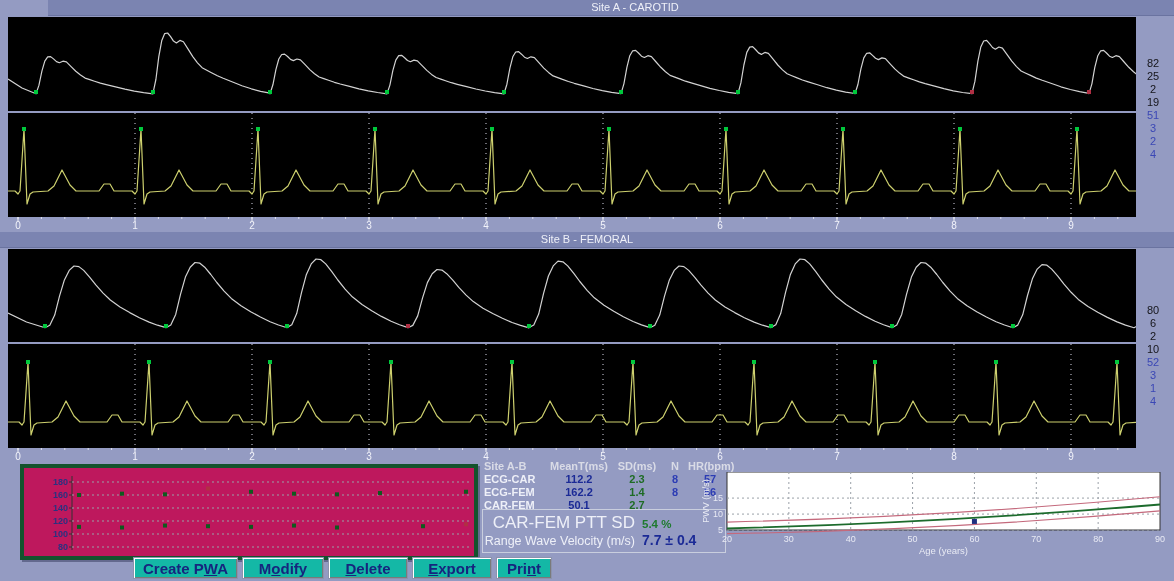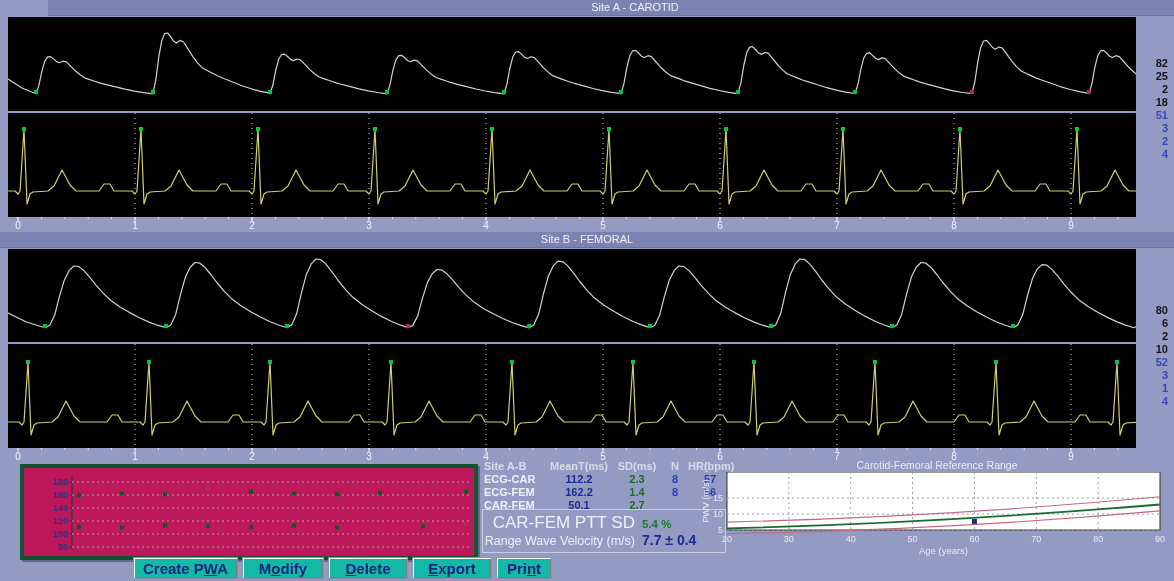--- a/index.html
+++ b/index.html
@@ -8,22 +8,22 @@
     background:#949bc2;font-family:"Liberation Sans",sans-serif;
     -webkit-font-smoothing:antialiased;
   }
   .titlebar{
     position:absolute;left:0;width:1174px;height:15px;background:#7b84b1;
     color:#eef0f8;font-size:11px;text-align:center;line-height:15px;
     border-bottom:1px solid #6a73a0;
   }
   .blackpanel{position:absolute;left:8px;width:1128px;background:#000;}
   .axisbar{position:absolute;left:0;width:1174px;height:15px;}
-  .numcol{position:absolute;left:1138px;width:30px;text-align:right;
-    font-size:11px;font-weight:bold;line-height:13px;}
+  .numcol{position:absolute;left:1138px;width:30px;text-align:center;
+    font-size:11px;font-weight:normal;line-height:13px;}
   .numcol .blk{color:#15151a;}
   .numcol .blu{color:#3a47b5;}
   
   .stats{position:absolute;left:480px;top:460px;width:252px;
     display:grid;grid-template-columns:66px 66px 50px 26px 44px;
     font-size:11px;font-weight:bold;line-height:13px;}
   .stats .hdr{color:#d9dbe6;text-align:center;}
   .stats .hdr.first{text-align:left;padding-left:4px;}
   .stats .lbl{color:#eef0f8;text-align:left;padding-left:4px;}
   .stats .meant{color:#1b2a96;text-align:center;}
@@ -176,21 +176,21 @@
         <line x1="954" y1="0" x2="954" y2="4" stroke="#f2f3fa" stroke-width="1"></line>
         <text x="954" y="12" text-anchor="middle" fill="#f2f3fa" font-size="10" font-family="&quot;Liberation Sans&quot;,sans-serif">8</text>
         <line x1="1071" y1="0" x2="1071" y2="4" stroke="#f2f3fa" stroke-width="1"></line>
         <text x="1071" y="12" text-anchor="middle" fill="#f2f3fa" font-size="10" font-family="&quot;Liberation Sans&quot;,sans-serif">9</text>
       </svg>
   </div>
   <div class="numcol" style="top:57px;" id="numsA">
       <div class="blk">82</div>
       <div class="blk">25</div>
       <div class="blk">2</div>
-      <div class="blk">18</div>
+      <div class="blk">19</div>
       <div class="blu">51</div>
       <div class="blu">3</div>
       <div class="blu">2</div>
       <div class="blu">4</div>
     </div>
 
   <div class="titlebar" style="top:232px;">
     <span>Site B - FEMORAL</span>
   </div>
   <div class="blackpanel" style="top:249px;height:93px;">
@@ -386,21 +386,20 @@
     <div class="resrow row1">
       <span class="reslabel">CAR-FEM PTT SD</span>
       <span class="resval">5.4 %</span>
     </div>
     <div class="resrow row2">
       <span class="reslabel">Range Wave Velocity (m/s)</span>
       <span class="resval">7.7 ± 0.4</span>
     </div>
   </div>
 
-  <div id="ref-title">Carotid-Femoral Reference Range</div>
   <svg id="ref-svg" width="474" height="86">
       <rect x="27" y="0" width="433" height="58" fill="#fff" stroke="#333" stroke-width="1"></rect>
       <line x1="27" y1="58.08" x2="460" y2="58.08" stroke="#9aa0a8" stroke-width="1" stroke-dasharray="2,3"></line>
       <text x="23" y="61.08" text-anchor="end" fill="#e8eaf4" font-size="9" font-family="&quot;Liberation Sans&quot;,sans-serif">5</text>
       <line x1="27" y1="42.08" x2="460" y2="42.08" stroke="#9aa0a8" stroke-width="1" stroke-dasharray="2,3"></line>
       <text x="23" y="45.08" text-anchor="end" fill="#e8eaf4" font-size="9" font-family="&quot;Liberation Sans&quot;,sans-serif">10</text>
       <line x1="27" y1="26.08" x2="460" y2="26.08" stroke="#9aa0a8" stroke-width="1" stroke-dasharray="2,3"></line>
       <text x="23" y="29.08" text-anchor="end" fill="#e8eaf4" font-size="9" font-family="&quot;Liberation Sans&quot;,sans-serif">15</text>
       <text x="27" y="70" text-anchor="middle" fill="#e8eaf4" font-size="9" font-family="&quot;Liberation Sans&quot;,sans-serif">20</text>
       <line x1="88.85714285714286" y1="0" x2="88.85714285714286" y2="58" stroke="#9aa0a8" stroke-width="1" stroke-dasharray="2,3"></line>

